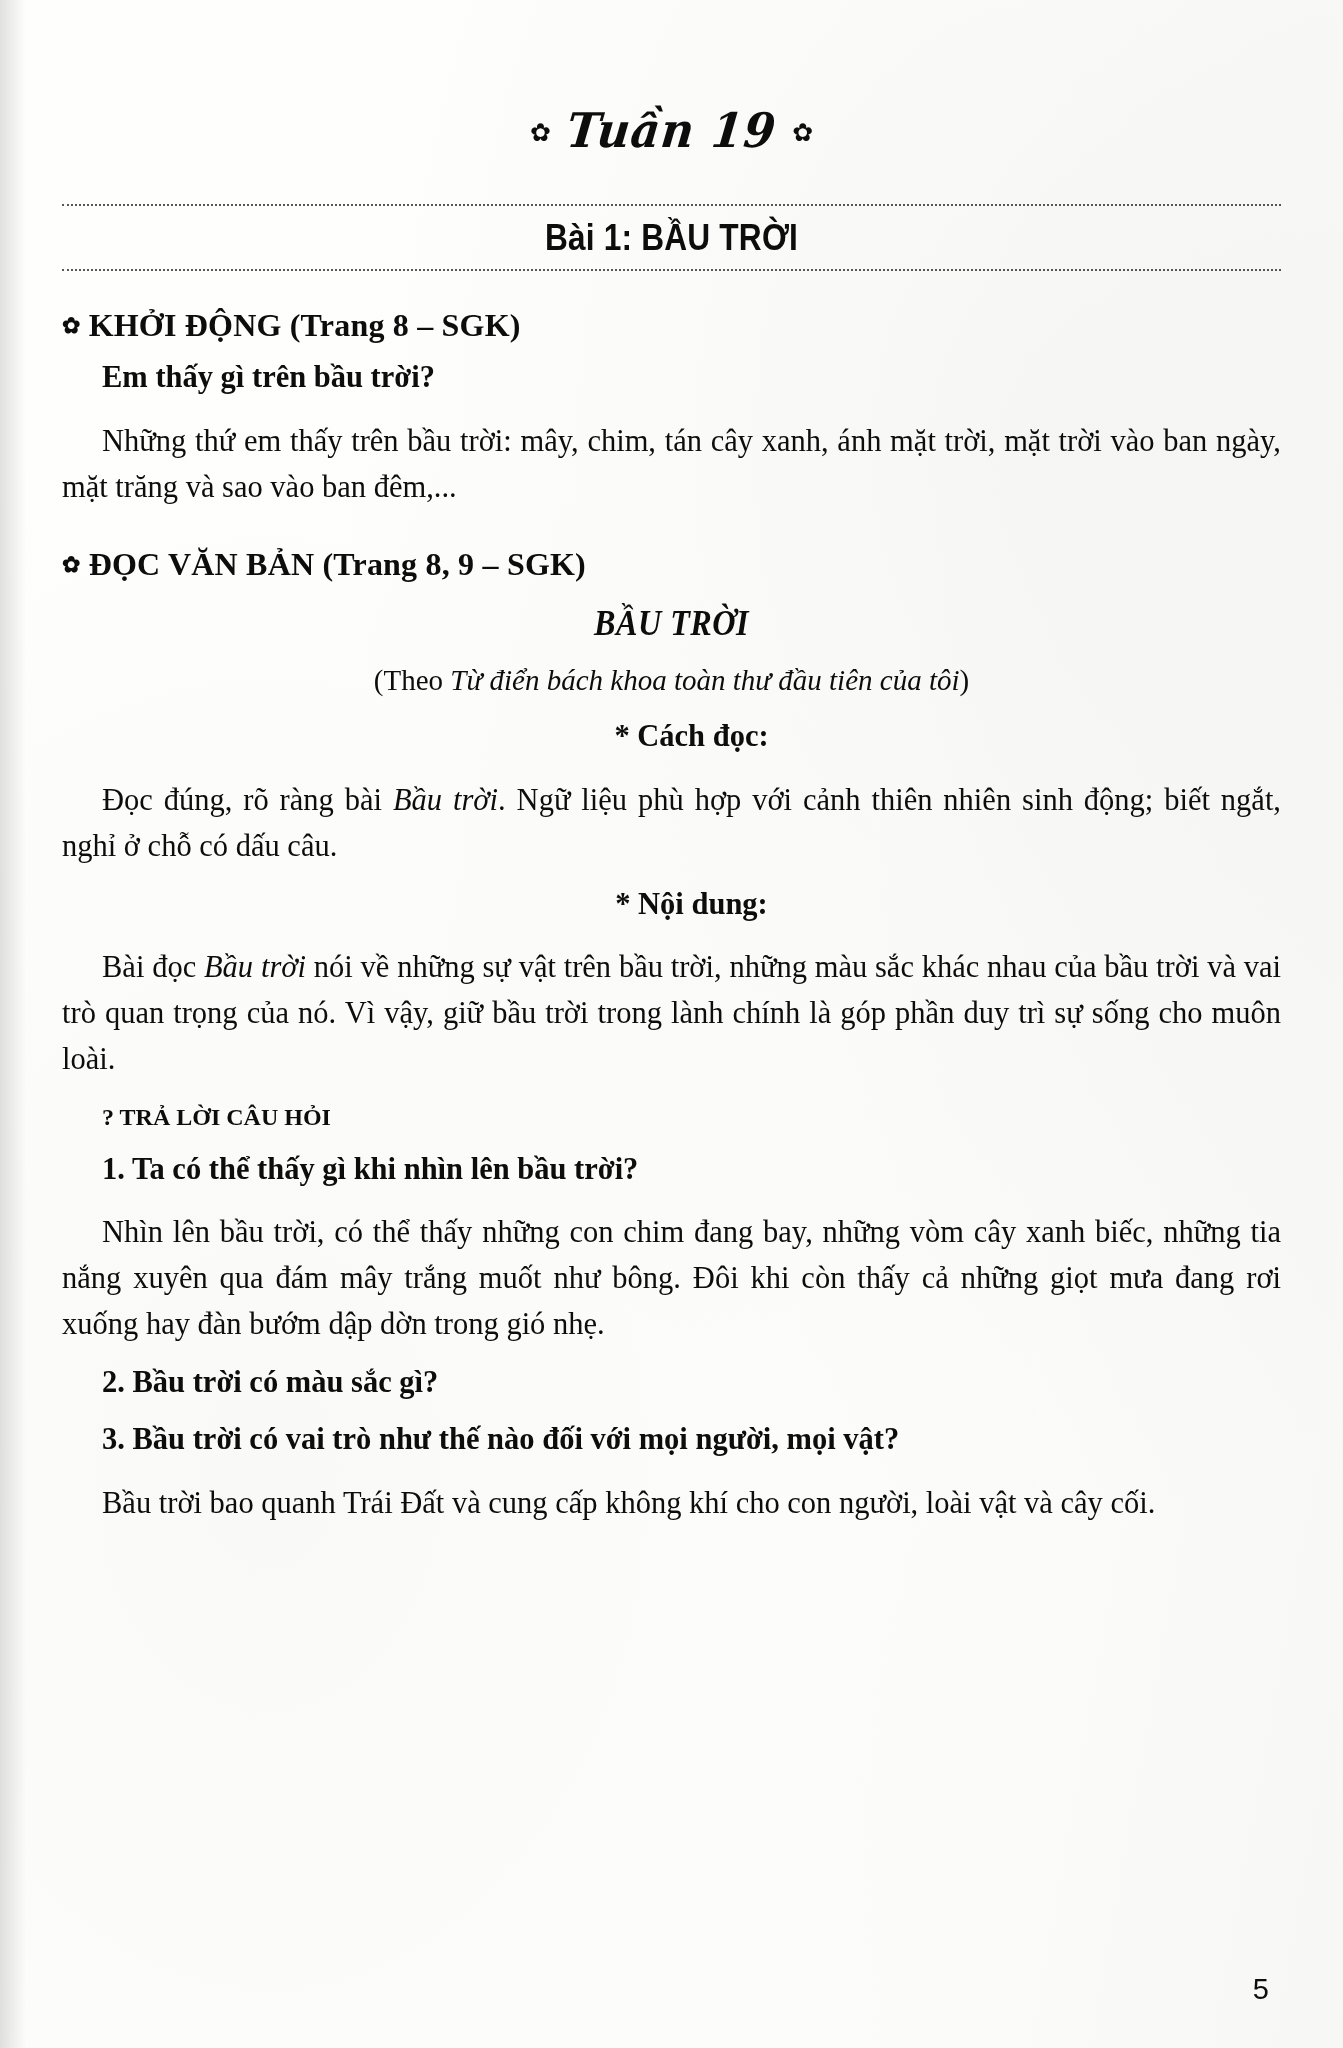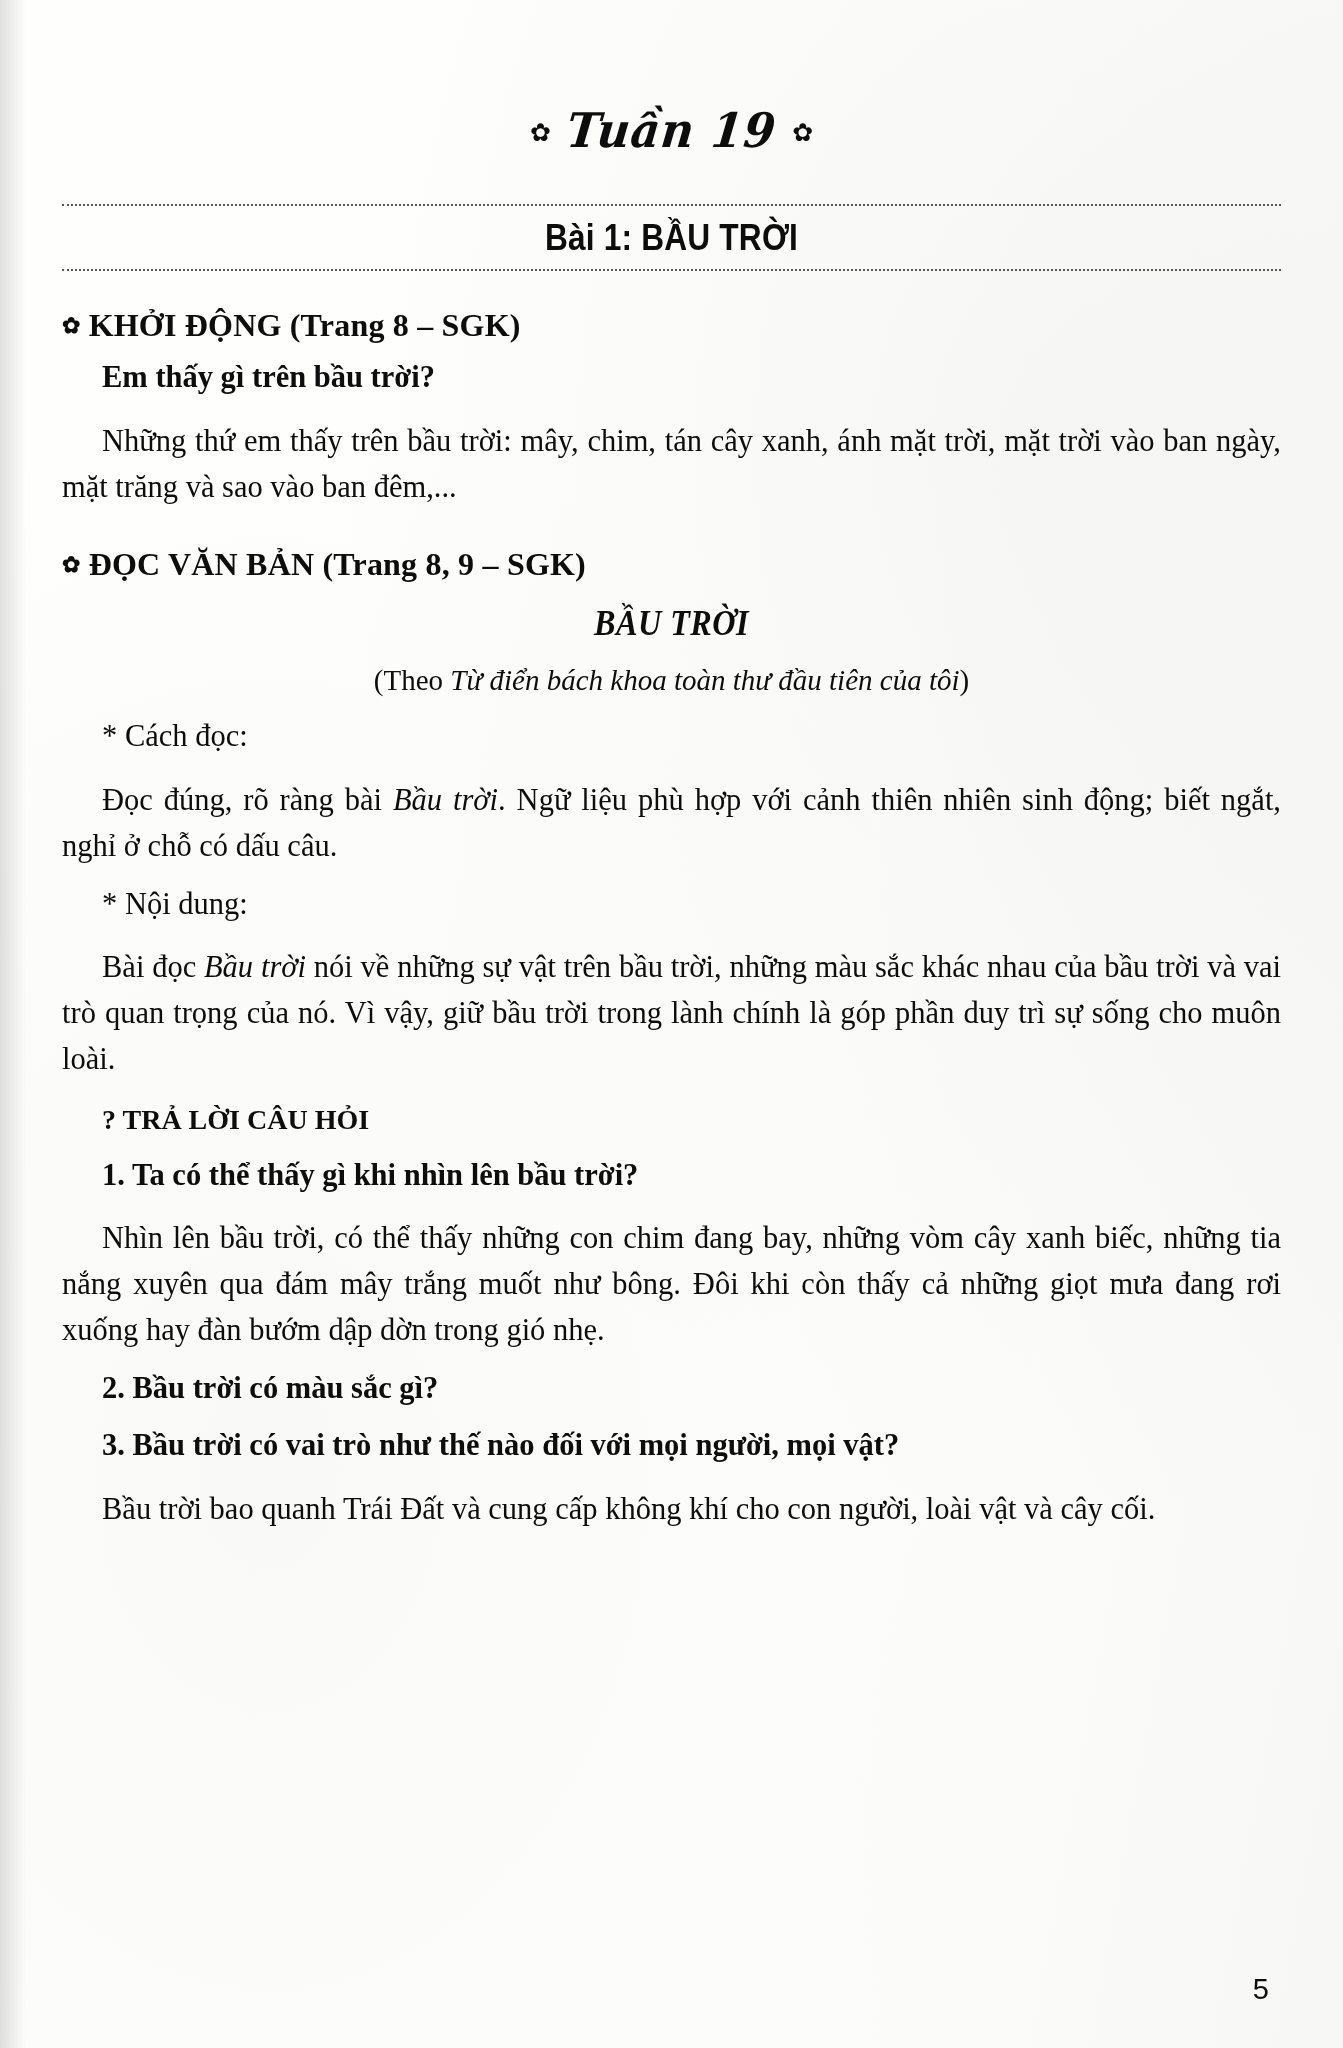--- a/index.html
+++ b/index.html
@@ -128,28 +128,28 @@
     transform: scaleX(0.92);
   }
   .doc-credit {
     text-align: center;
     font-size: 29px;
     margin-top: 8px;
   }
   .doc-credit i { font-style: italic; }
 
   .star-head {
-    font-weight: 400;
+    font-weight: 700;
     text-indent: 40px;
     margin-top: 12px;
-    text-align: left;
+    text-align: center;
   }
   .answers-head {
     font-weight: 700;
-    font-size: 28px;
+    font-size: 24px;
     text-indent: 40px;
     margin-top: 16px;
     margin-bottom: 2px;
     text-align: left;
   }
   .qnum {
     font-weight: 700;
     text-indent: 40px;
     margin-top: 12px;
     text-align: left;

